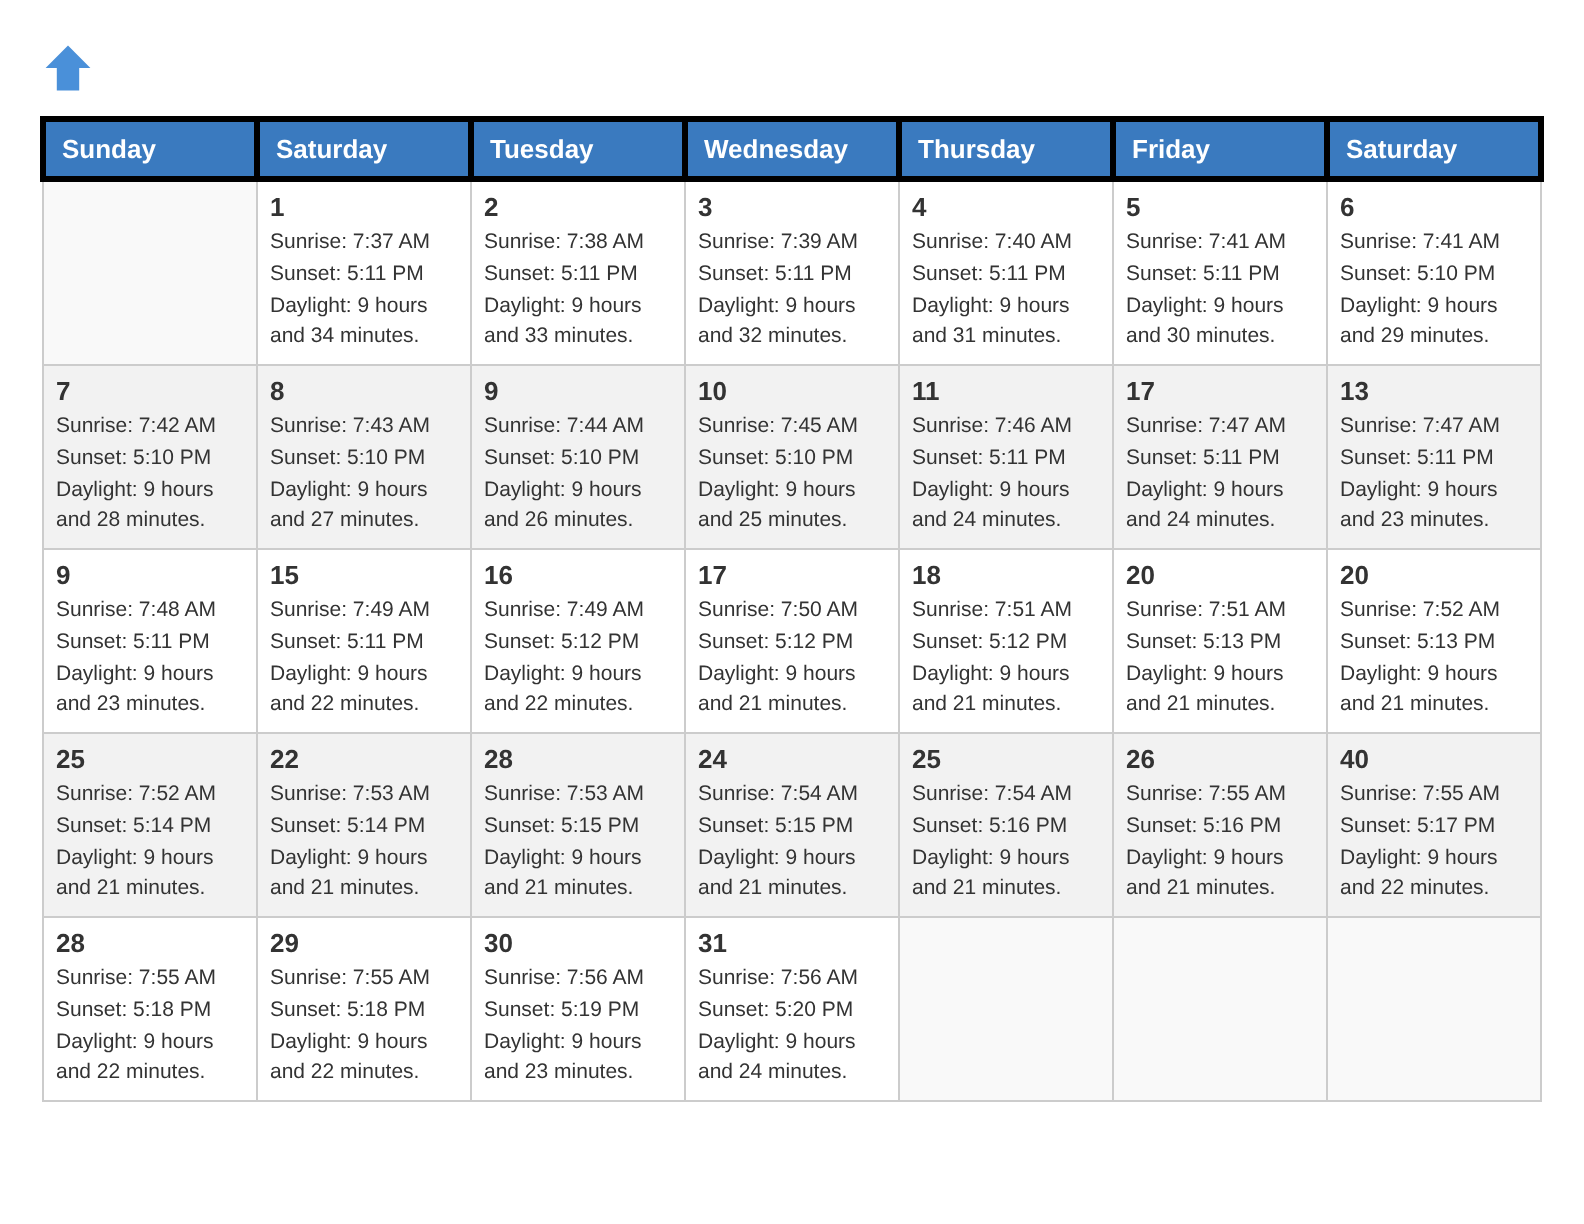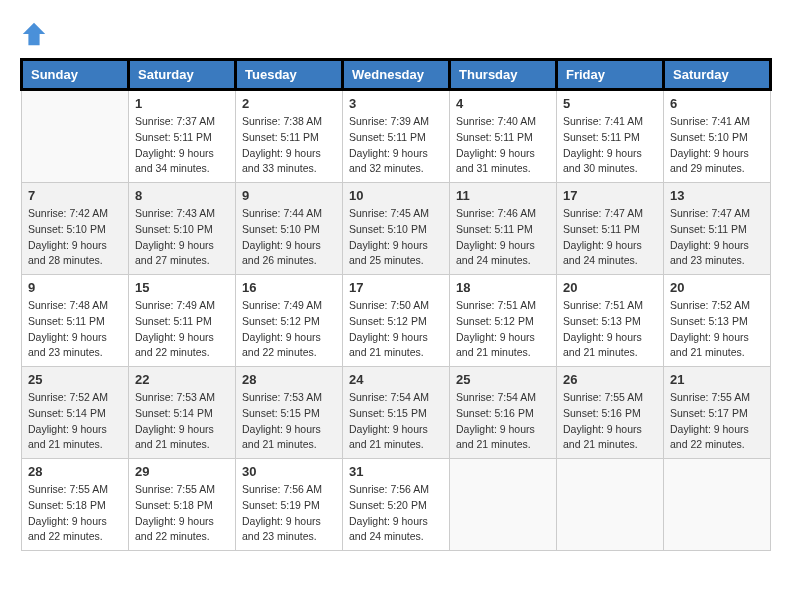--- a/index.html
+++ b/index.html
@@ -226,21 +226,21 @@
         </td>
         <td>
           <span class="day-number">25</span>
           <div class="day-info">Sunrise: 7:54 AM<br>Sunset: 5:16 PM<br>Daylight: 9 hours and 21 minutes.</div>
         </td>
         <td>
           <span class="day-number">26</span>
           <div class="day-info">Sunrise: 7:55 AM<br>Sunset: 5:16 PM<br>Daylight: 9 hours and 21 minutes.</div>
         </td>
         <td>
-          <span class="day-number">21</span>
+          <span class="day-number">40</span>
           <div class="day-info">Sunrise: 7:55 AM<br>Sunset: 5:17 PM<br>Daylight: 9 hours and 22 minutes.</div>
         </td>
       </tr>
       <tr>
         <td>
           <span class="day-number">28</span>
           <div class="day-info">Sunrise: 7:55 AM<br>Sunset: 5:18 PM<br>Daylight: 9 hours and 22 minutes.</div>
         </td>
         <td>
           <span class="day-number">29</span>

